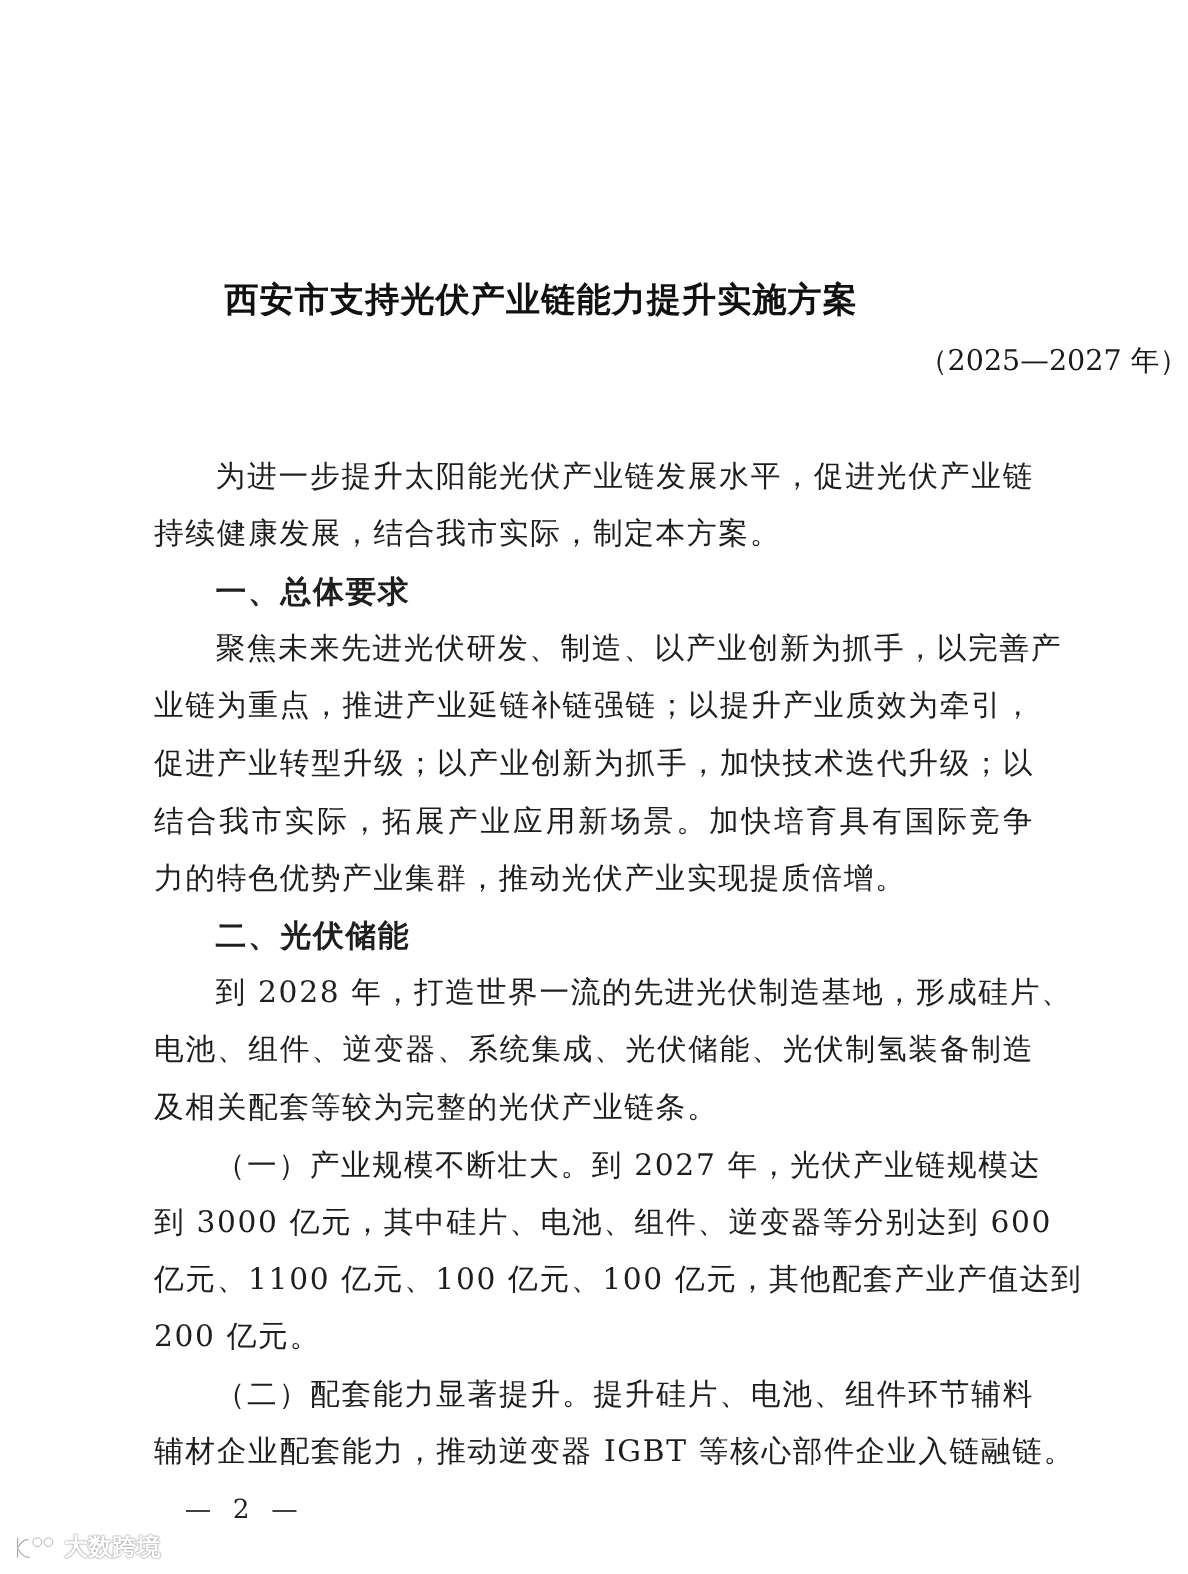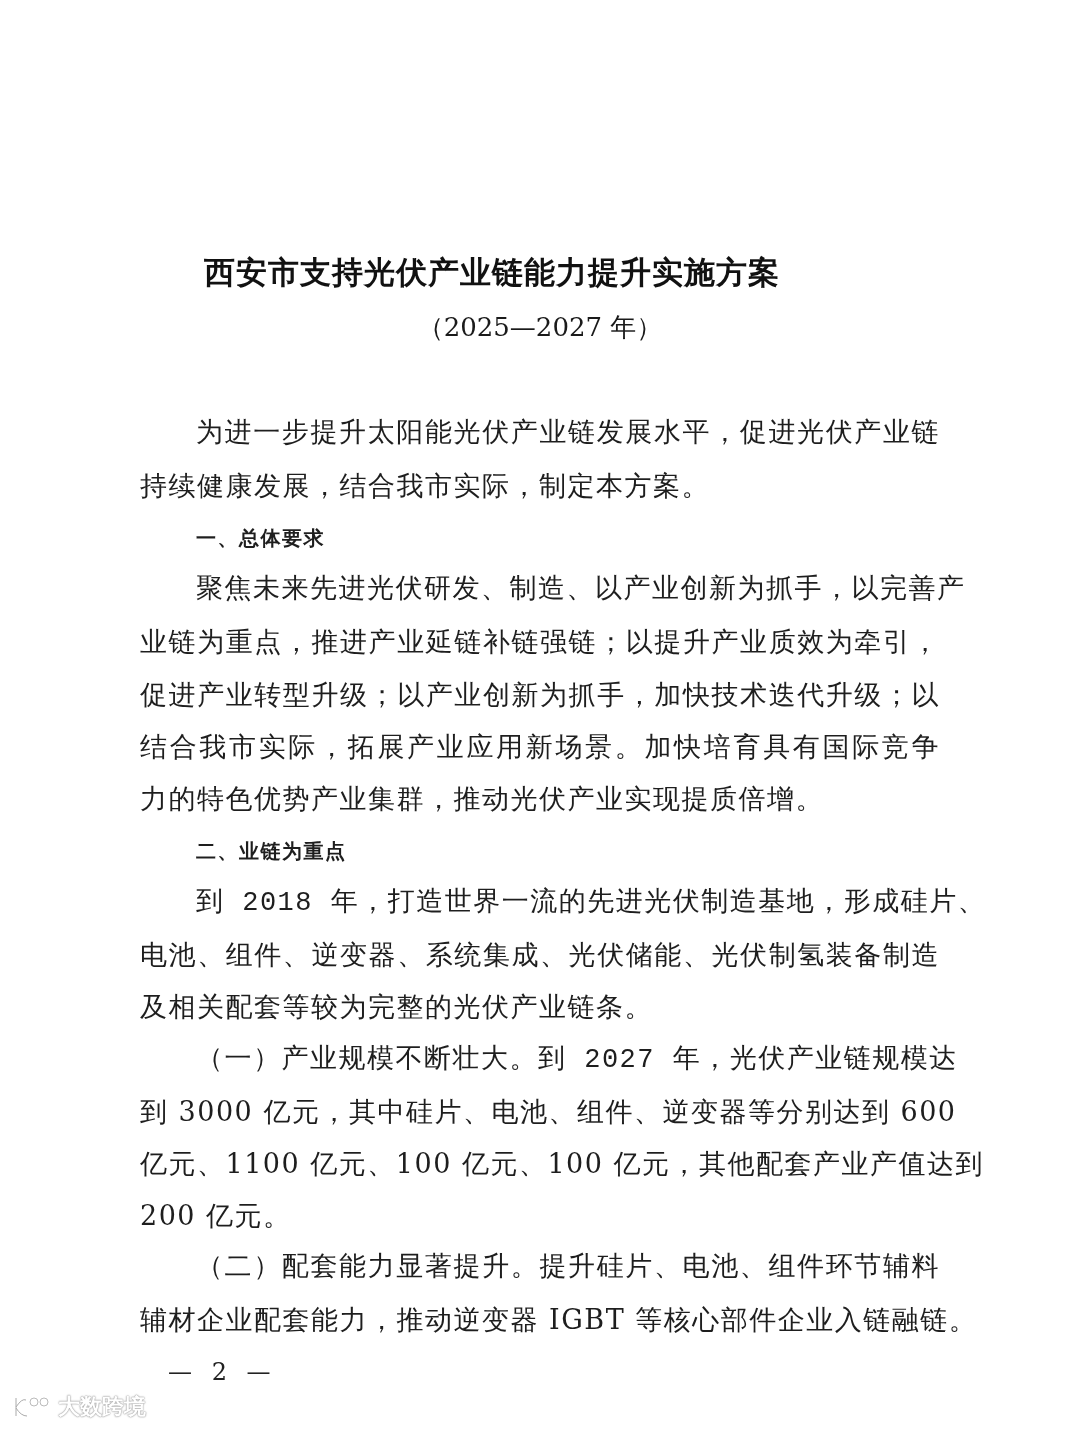--- a/index.html
+++ b/index.html
@@ -5,29 +5,29 @@
   html, body { margin: 0; padding: 0; }
   body {
     width: 1080px; height: 1431px; background: #ffffff; position: relative; overflow: hidden;
     font-family: "DejaVu Serif", "Liberation Serif", serif; color: #1a1a1a;
   }
   .title {
     position: absolute; left: 0; width: 984px; top: 252px; text-align: center;
     font-size: 31px; font-weight: bold; letter-spacing: 1px; color: #111;
   }
   .subtitle {
-    position: absolute; left: 0; width: 1080px; top: 310px; text-align: center;
+    position: absolute; left: 0; width: 1080px; top: 310px; text-align: right;
     font-size: 26px; color: #1a1a1a;
   }
   .line {
     position: absolute; left: 140px; width: 800px; font-size: 27px; white-space: nowrap;
     letter-spacing: 1.5px; line-height: 40px; color: #1e1e1e;
   }
-  .indent { left: 196px; width: 744px; font-family: Liberation Mono, monospace; }
-  .heading { font-family: "DejaVu Sans", "Liberation Sans", sans-serif; font-weight: bold; font-size: 20px; }
+  .indent { left: 196px; width: 744px; }
+  .heading { font-family: "DejaVu Sans", "Liberation Sans", sans-serif; font-weight: bold; font-size: 28px; }
   .justify { text-align: justify; text-align-last: justify; }
   .page-num {
     position: absolute; top: 1268px; left: 168px; font-size: 24px; color: #222;
     letter-spacing: 6px;
   }
   .watermark {
     position: absolute; left: 12px; top: 1392px; display: flex; align-items: center; gap: 6px;
     color: #ffffff; font-family: Liberation Mono, monospace; font-size: 22px; font-weight: bold;
     text-shadow: 0 0 2px #999, 0 0 1px #777;
   }
@@ -41,22 +41,22 @@
   <div class="subtitle">（2025—2027 年）</div>
 
   <div class="line indent justify" style="top:414px">为进一步提升太阳能光伏产业链发展水平，促进光伏产业链</div>
   <div class="line" style="top:466px">持续健康发展，结合我市实际，制定本方案。</div>
   <div class="line indent heading" style="top:518px">一、总体要求</div>
   <div class="line indent justify" style="top:570px">聚焦未来先进光伏研发、制造、以产业创新为抓手，以完善产</div>
   <div class="line justify" style="top:622px">业链为重点，推进产业延链补链强链；以提升产业质效为牵引，</div>
   <div class="line justify" style="top:675px">促进产业转型升级；以产业创新为抓手，加快技术迭代升级；以</div>
   <div class="line justify" style="top:727px">结合我市实际，拓展产业应用新场景。加快培育具有国际竞争</div>
   <div class="line" style="top:779px">力的特色优势产业集群，推动光伏产业实现提质倍增。</div>
-  <div class="line indent heading" style="top:831px">二、业链为重点</div>
-  <div class="line indent justify" style="top:883px">到 2018 年，打造世界一流的先进光伏制造基地，形成硅片、</div>
+  <div class="line indent heading" style="top:831px">二、光伏储能</div>
+  <div class="line indent justify" style="top:883px">到 2028 年，打造世界一流的先进光伏制造基地，形成硅片、</div>
   <div class="line justify" style="top:935px">电池、组件、逆变器、系统集成、光伏储能、光伏制氢装备制造</div>
   <div class="line" style="top:987px">及相关配套等较为完整的光伏产业链条。</div>
   <div class="line indent justify" style="top:1040px">（一）产业规模不断壮大。到 2027 年，光伏产业链规模达</div>
   <div class="line justify" style="top:1092px">到 3000 亿元，其中硅片、电池、组件、逆变器等分别达到 600</div>
   <div class="line justify" style="top:1144px">亿元、1100 亿元、100 亿元、100 亿元，其他配套产业产值达到</div>
   <div class="line" style="top:1196px">200 亿元。</div>
   <div class="line indent justify" style="top:1248px">（二）配套能力显著提升。提升硅片、电池、组件环节辅料</div>
   <div class="line justify" style="top:1300px">辅材企业配套能力，推动逆变器 IGBT 等核心部件企业入链融链。</div>
 
   <div class="page-num" style="top:1358px">— 2 —</div>

